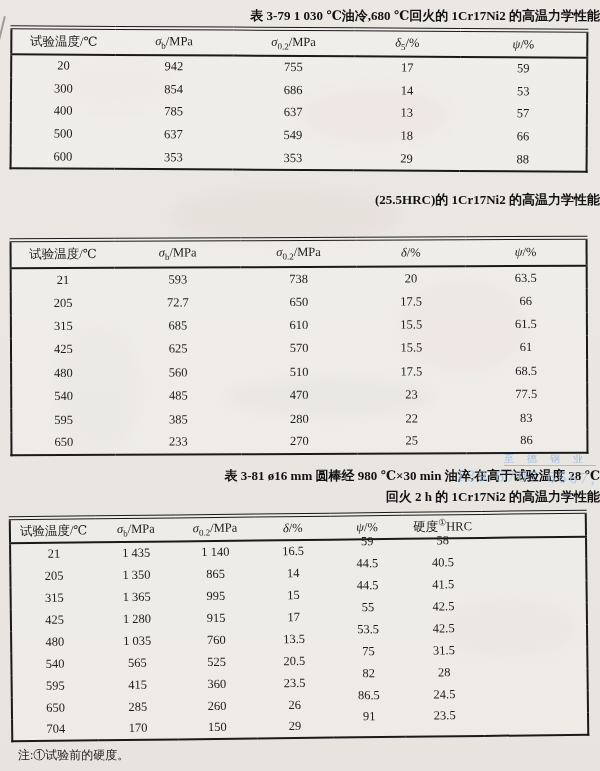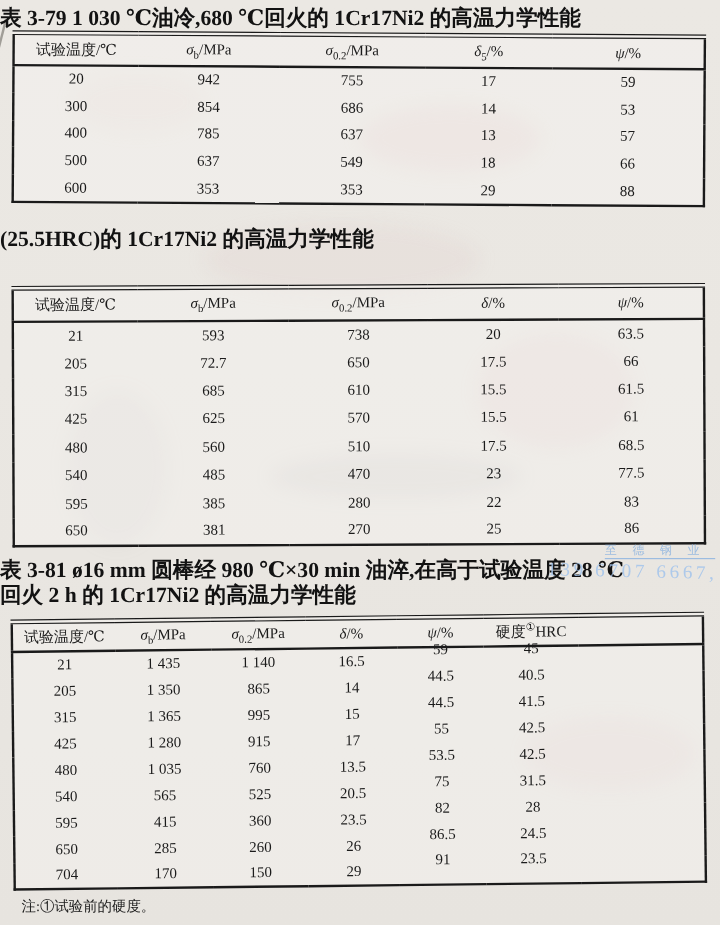--- a/index.html
+++ b/index.html
@@ -14,21 +14,21 @@
   .smudge{position:absolute;border-radius:50%;filter:blur(7px);pointer-events:none;}
   .sm1{left:300px;top:88px;width:150px;height:55px;background:rgba(219,168,168,.16);}
   .sm2{left:170px;top:186px;width:230px;height:60px;background:rgba(214,178,178,.12);}
   .sm3{left:398px;top:278px;width:130px;height:95px;background:rgba(219,168,168,.14);}
   .sm4{left:225px;top:378px;width:210px;height:38px;background:rgba(140,140,140,.10);}
   .sm5{left:438px;top:598px;width:140px;height:60px;background:rgba(219,168,168,.13);}
   .sm6{left:55px;top:325px;width:85px;height:130px;background:rgba(150,150,150,.08);}
   .sm7{left:60px;top:60px;width:110px;height:50px;background:rgba(214,178,178,.10);}
   .corner-mark{position:absolute;left:1px;top:16px;width:2px;height:24px;background:#a09d97;transform:rotate(14deg);}
 
-  .tbl-title{position:absolute;left:0;right:0;text-align:left;font-weight:bold;font-size:18px;line-height:21px;color:#121212;}
+  .tbl-title{position:absolute;left:0;right:0;text-align:right;font-weight:bold;font-size:13px;line-height:21px;color:#121212;}
   .t1-title{top:5px;}
   .t2-title{top:189px;}
   .t3-title{top:465px;}
 
   .tblwrap{position:absolute;left:10px;width:578px;}
   .t1-wrap{top:27px;transform:rotate(.35deg);}
   .t2-wrap{top:237px;transform:rotate(-.25deg);}
   .t3-wrap{top:513px;transform:rotate(-.65deg);}
 
   table.datatable{
@@ -198,21 +198,21 @@
           </tr>
           <tr>
             <td><span>595</span></td>
             <td><span>385</span></td>
             <td><span>280</span></td>
             <td><span>22</span></td>
             <td><span>83</span></td>
           </tr>
           <tr>
             <td><span>650</span></td>
-            <td><span>381</span></td>
+            <td><span>233</span></td>
             <td><span>270</span></td>
             <td><span>25</span></td>
             <td><span>86</span></td>
           </tr>
         </tbody>
       </table>
   </div>
 
   <div class="tbl-title t3-title">
     <div>表 3-81  ø16 mm 圆棒经 980 ℃×30 min 油淬,在高于试验温度 28 ℃</div>
@@ -240,21 +240,21 @@
             <th></th>
           </tr>
         </thead>
         <tbody>
           <tr>
             <td><span>21</span></td>
             <td><span>1 435</span></td>
             <td><span>1 140</span></td>
             <td><span>16.5</span></td>
             <td class="lift"><span>59</span></td>
-            <td class="lift"><span>45</span></td>
+            <td class="lift"><span>58</span></td>
             <td><span></span></td>
           </tr>
           <tr>
             <td><span>205</span></td>
             <td><span>1 350</span></td>
             <td><span>865</span></td>
             <td><span>14</span></td>
             <td class="lift"><span>44.5</span></td>
             <td class="lift"><span>40.5</span></td>
             <td><span></span></td>

